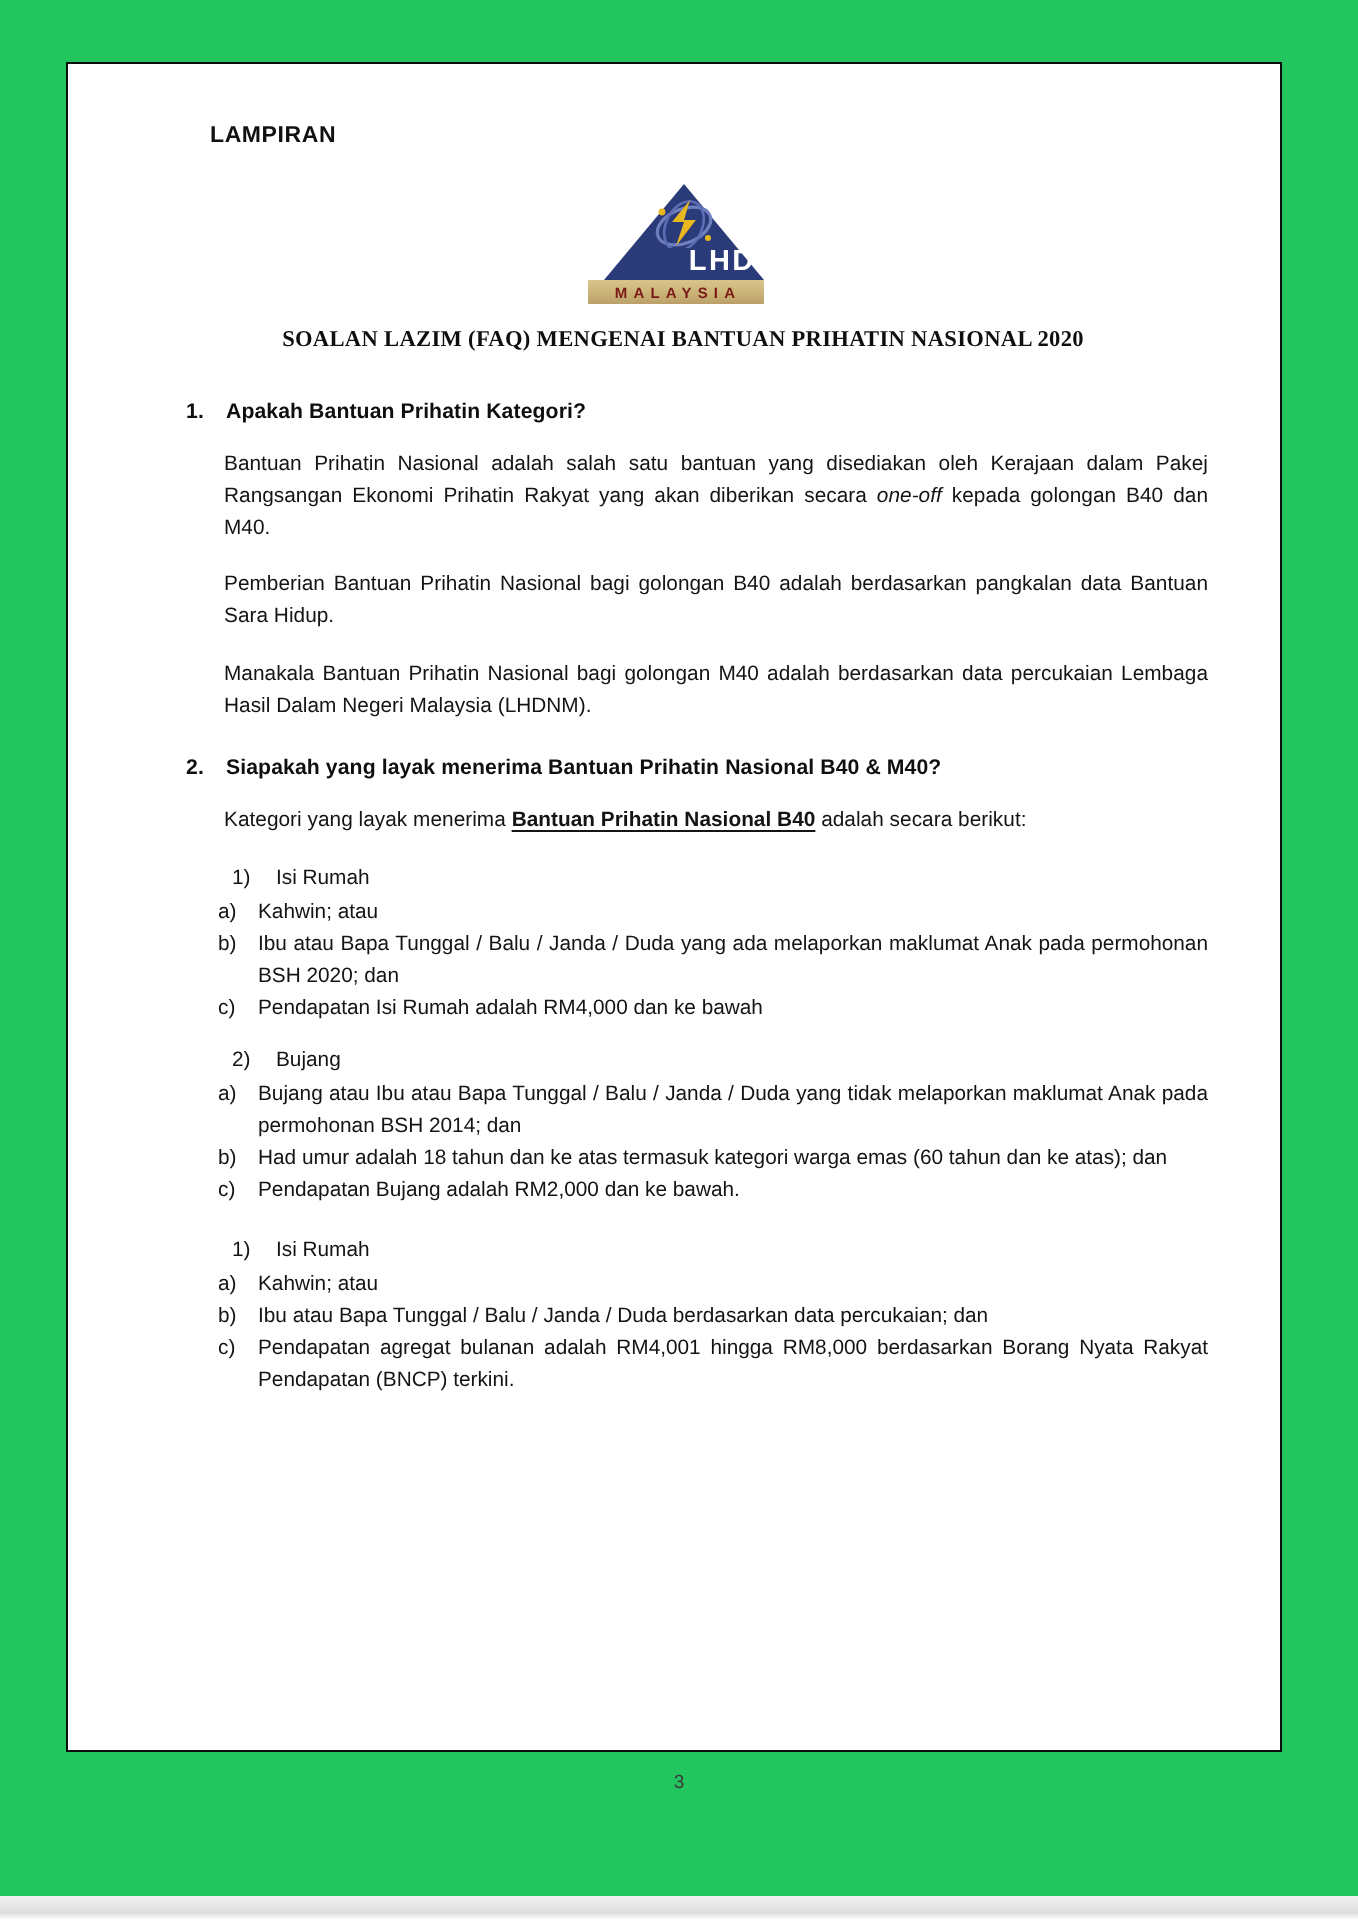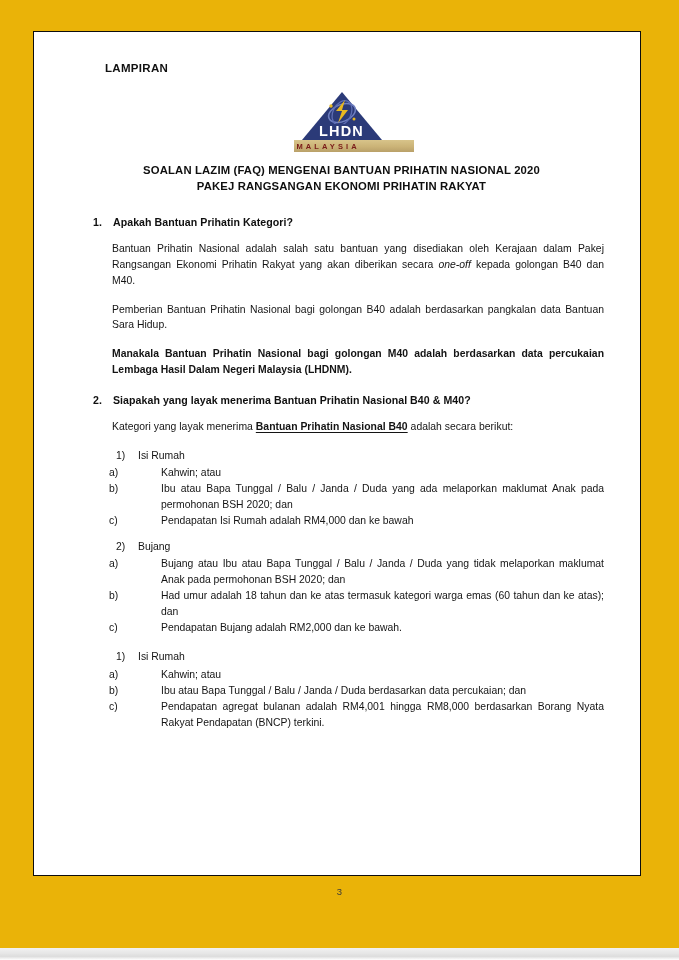--- a/index.html
+++ b/index.html
@@ -15,21 +15,21 @@
     overflow: hidden;
     position: relative;
   }
 
   
   #page-sheet {
     position: absolute;
     left: 0; top: 0;
     width: 679px;
     height: 948px;
-    background: #eab308;
+    background: #22c55e;
     box-sizing: border-box;
   }
   #page-bottom-shadow {
     position: absolute;
     left: 0;
     top: 948px;
     width: 679px;
     height: 12px;
     background: linear-gradient(to bottom, #f2f2f2 0%, #e6e6e6 45%, #dddddd 70%, #ffffff 100%);
   }
@@ -96,52 +96,52 @@
     transform: translateX(-50%);
     width: 34px;
     height: 25px;
   }
   .logo-swoosh svg { display: block; }
   .logo-lhdn {
     position: absolute;
     left: 0;
     bottom: 2px;
     width: 96px;
-    text-align: center;
+    text-align: right;
     color: #ffffff;
     font-size: 14.5px;
     font-weight: bold;
     letter-spacing: 1.2px;
     font-family: "Liberation Sans", sans-serif;
     line-height: 1;
   }
   .logo-malaysia {
-    width: 120px;
+    width: 88px;
     background: linear-gradient(to bottom, #d8c48a 0%, #cbb377 55%, #b9a069 100%);
-    text-align: left;
+    text-align: center;
     font-size: 7.5px;
     font-weight: bold;
     letter-spacing: 3.1px;
     color: #7a1a18;
     padding: 1.5px 0 1.5px 3px;
     box-sizing: border-box;
     font-family: "Liberation Sans", sans-serif;
   }
 
   
   #doc-title {
     text-align: center;
     font-size: 11.3px;
     font-weight: bold;
     line-height: 1.42;
     letter-spacing: 0.15px;
     color: #0f0f0f;
     margin: 0 0 22px 0;
   }
-  #doc-title div { white-space: nowrap; }
+  #doc-title div { white-space: nowrap; font-family: Liberation Serif, serif; }
 
   
   .qa-block { margin-bottom: 4px; }
 
   .question {
     display: flex;
     font-size: 10.6px;
     font-weight: bold;
     color: #0f0f0f;
     margin: 0 0 13px 14px;
@@ -151,21 +151,21 @@
   .q-text { flex: 1; }
 
   .para {
     font-size: 10.4px;
     line-height: 1.52;
     text-align: justify;
     color: #141414;
     margin: 0 0 13px 33px;
     letter-spacing: 0.02px;
   }
-  .para.last { margin-bottom: 16px; font-weight: bold; }
+  .para.last { margin-bottom: 16px; }
   .para em { font-style: italic; }
   .ul-bold {
     font-weight: bold;
     text-decoration: underline;
     text-underline-offset: 1.5px;
   }
 
   
   .list-1 { margin: 0 0 2px 33px; }
   .li-1 {
@@ -180,21 +180,21 @@
 
   .list-2 { margin: 0 0 10px 30px; }
   .li-2 {
     display: flex;
     font-size: 10.4px;
     line-height: 1.5;
     color: #141414;
     margin-bottom: 0.5px;
   }
   .li-2-marker { width: 20px; flex: 0 0 20px; }
-  .li-2-text { flex: 1; text-align: justify; margin-left: 32px; }
+  .li-2-text { flex: 1; text-align: justify; }
   .list-2.tight { margin-bottom: 14px; }
 
   
   #page-number {
     position: absolute;
     left: 0;
     top: 886px;
     width: 679px;
     text-align: center;
     font-size: 9.5px;
@@ -227,21 +227,20 @@
               </svg>
             </div>
             <div class="logo-lhdn">LHDN</div>
           </div>
           <div class="logo-malaysia">MALAYSIA</div>
         </div>
       </div>
 
       <div id="doc-title">
         <div>SOALAN LAZIM (FAQ) MENGENAI BANTUAN PRIHATIN NASIONAL 2020</div>
-        <div>PAKEJ RANGSANGAN EKONOMI PRIHATIN RAKYAT</div>
       </div>
 
       <div class="qa-block">
         <div class="question">
           <span class="q-num">1.</span>
           <span class="q-text">Apakah Bantuan Prihatin Kategori?</span>
         </div>
 
         <p class="para"><span>Bantuan Prihatin Nasional adalah salah satu bantuan yang disediakan oleh Kerajaan dalam Pakej Rangsangan Ekonomi Prihatin Rakyat yang akan diberikan secara </span><em>one-off</em><span> kepada golongan B40 dan M40.</span></p>
 
@@ -281,21 +280,21 @@
 
         <div class="list-1">
           <div class="li-1">
             <span class="li-1-marker">2)</span>
             <span class="li-1-text">Bujang</span>
           </div>
         </div>
         <div class="list-2 tight">
           <div class="li-2">
             <span class="li-2-marker">a)</span>
-            <span class="li-2-text">Bujang atau Ibu atau Bapa Tunggal / Balu / Janda / Duda yang tidak melaporkan maklumat Anak pada permohonan BSH 2020; dan</span>
+            <span class="li-2-text">Bujang atau Ibu atau Bapa Tunggal / Balu / Janda / Duda yang tidak melaporkan maklumat Anak pada permohonan BSH 2014; dan</span>
           </div>
           <div class="li-2">
             <span class="li-2-marker">b)</span>
             <span class="li-2-text">Had umur adalah 18 tahun dan ke atas termasuk kategori warga emas (60 tahun dan ke atas); dan</span>
           </div>
           <div class="li-2">
             <span class="li-2-marker">c)</span>
             <span class="li-2-text">Pendapatan Bujang adalah RM2,000 dan ke bawah.</span>
           </div>
         </div>

